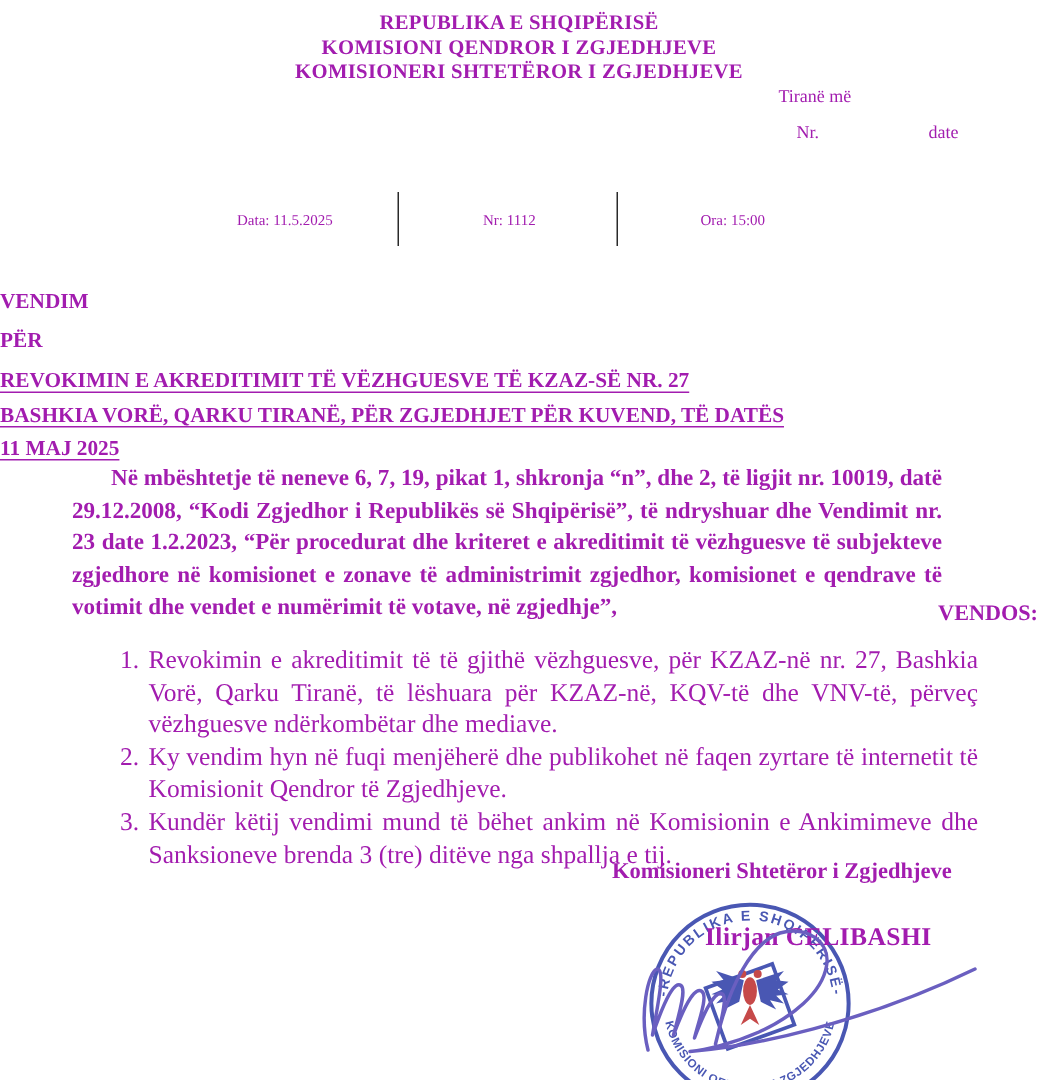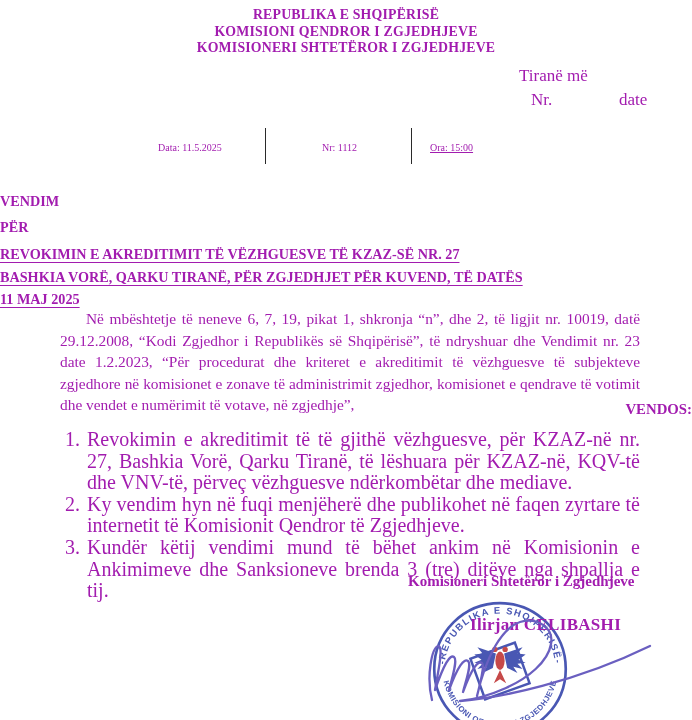--- a/index.html
+++ b/index.html
@@ -4,43 +4,43 @@
 <style>
   * { margin:0; padding:0; box-sizing:border-box; }
   html,body { background:#ffffff; }
   .page {
     position:relative; width:692px; height:720px; margin:0 auto;
     background:#ffffff; overflow:hidden;
     font-family:"Liberation Serif", serif; color:#a21caf;
   }
   .header { position:absolute; top:7px; left:0; width:100%; text-align:center;
     font-weight:bold; font-size:13.8px; line-height:16.5px; letter-spacing:0.2px; }
-  .meta { position:absolute; top:64px; left:519px; font-size:17px; line-height:24px; }
+  .meta { position:absolute; top:52px; left:519px; font-size:12px; line-height:24px; }
   .meta-row { position:relative; width:150px;margin-left:12px; }
   .meta-prot { position:absolute; left:88px; top:0; }
   .info-row { position:absolute; top:128px; left:0; width:100%; height:40px; font-size:10px; }
   .info-item { position:absolute; top:14px; }
   .info-date { left:158px; }
   .info-number { left:322px;text-align:center; }
-  .info-time { left:430px;text-decoration:underline; }
+  .info-time { left:467px; }
   .vsep { position:absolute; top:0; width:0; height:36px; border-left:1.6px solid #2a2a2a; }
   .vsep1 { left:265px; }
   .vsep2 { left:411px; }
   .title { position:absolute; top:193px; left:0; width:100%; text-align:left;
     font-weight:bold; font-size:14.2px; }
   .title-heading { margin-bottom:9px; }
   .title-per { margin-bottom:7px; }
   .title-subject { line-height:22.5px; }
   .title-subject div { text-decoration:underline; text-underline-offset:3px; }
-  .preamble { position:absolute; top:308px; left:60px; width:580px;
-    font-size:15.4px; line-height:21.6px; text-align:justify; text-indent:26px; }
+  .preamble { position:absolute; top:308px; left:48px; width:580px;
+    font-size:15.4px; line-height:21.6px; text-align:justify; text-indent:26px;font-weight:bold; }
   .vendos { position:absolute; top:401px; left:0; width:100%; text-align:right;
     font-weight:bold; font-size:14.8px; }
-  .decisions { position:absolute; top:429px; left:62px; width:578px;
-    font-size:20px; line-height:21.6px; }
+  .decisions { position:absolute; top:429px; left:74px; width:578px;
+    font-size:17px; line-height:21.6px; }
   .decisions ol { margin:0; padding-left:23px; }
   .decisions li { text-align:justify; padding-left:2px; }
   .sig-role { position:absolute; top:573px; left:408px; font-weight:bold; font-size:15px; }
   .sig-name { position:absolute; top:615px; left:470px; font-weight:bold; font-size:17px;
     letter-spacing:0.3px; z-index:4; }
   .stamp { position:absolute; top:597px; left:428px; width:144px; height:150px; z-index:2; opacity:0.92; }
   .handsig { position:absolute; top:604px; left:414px; width:262px; height:116px; z-index:5; }
 </style>
 </head>
 <body>

